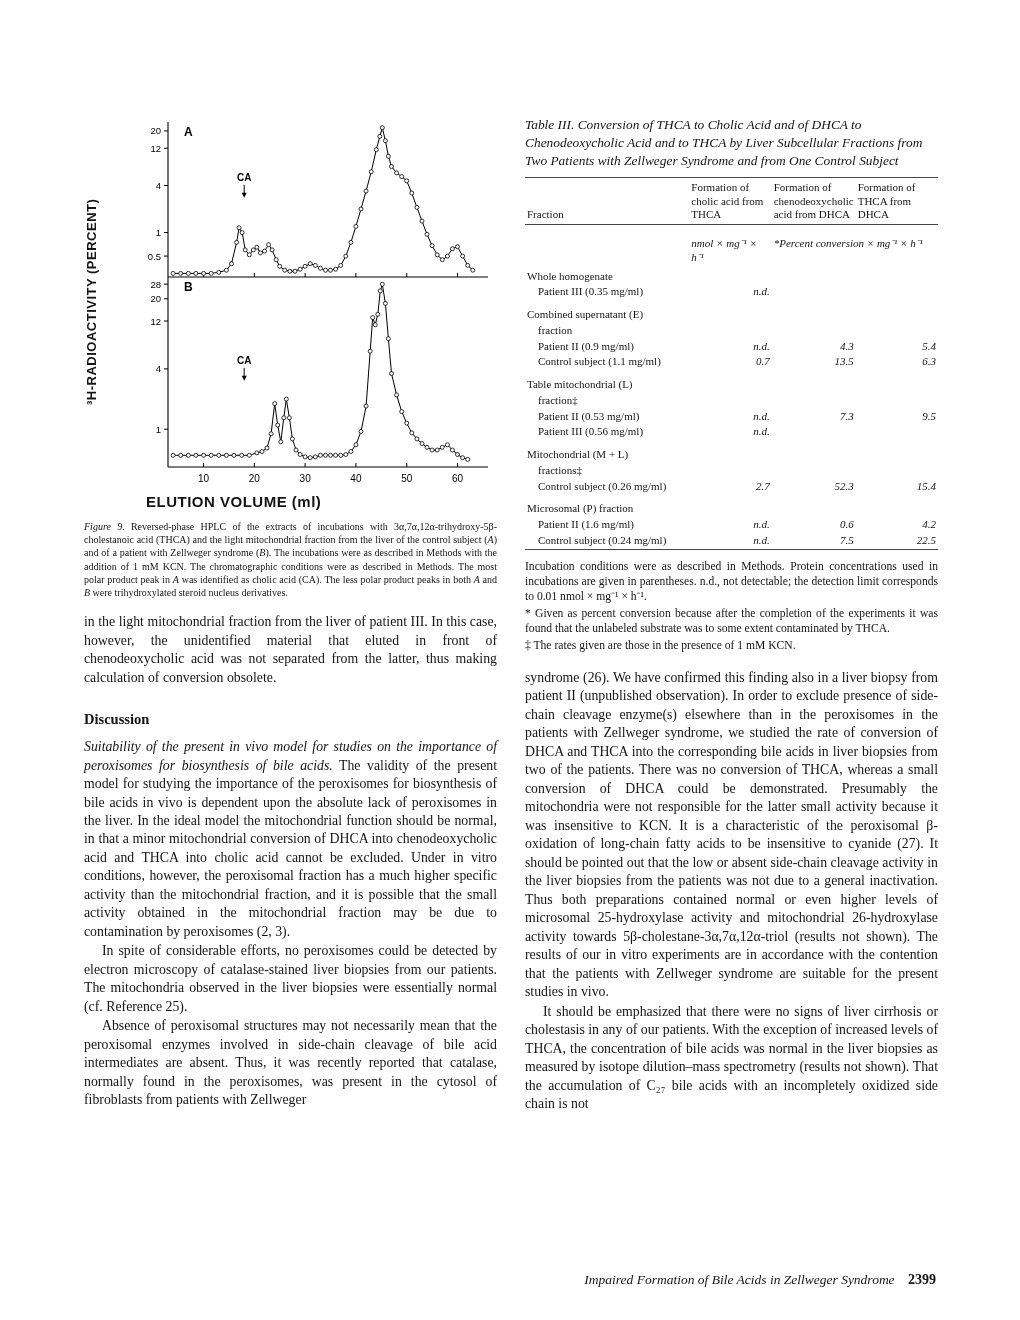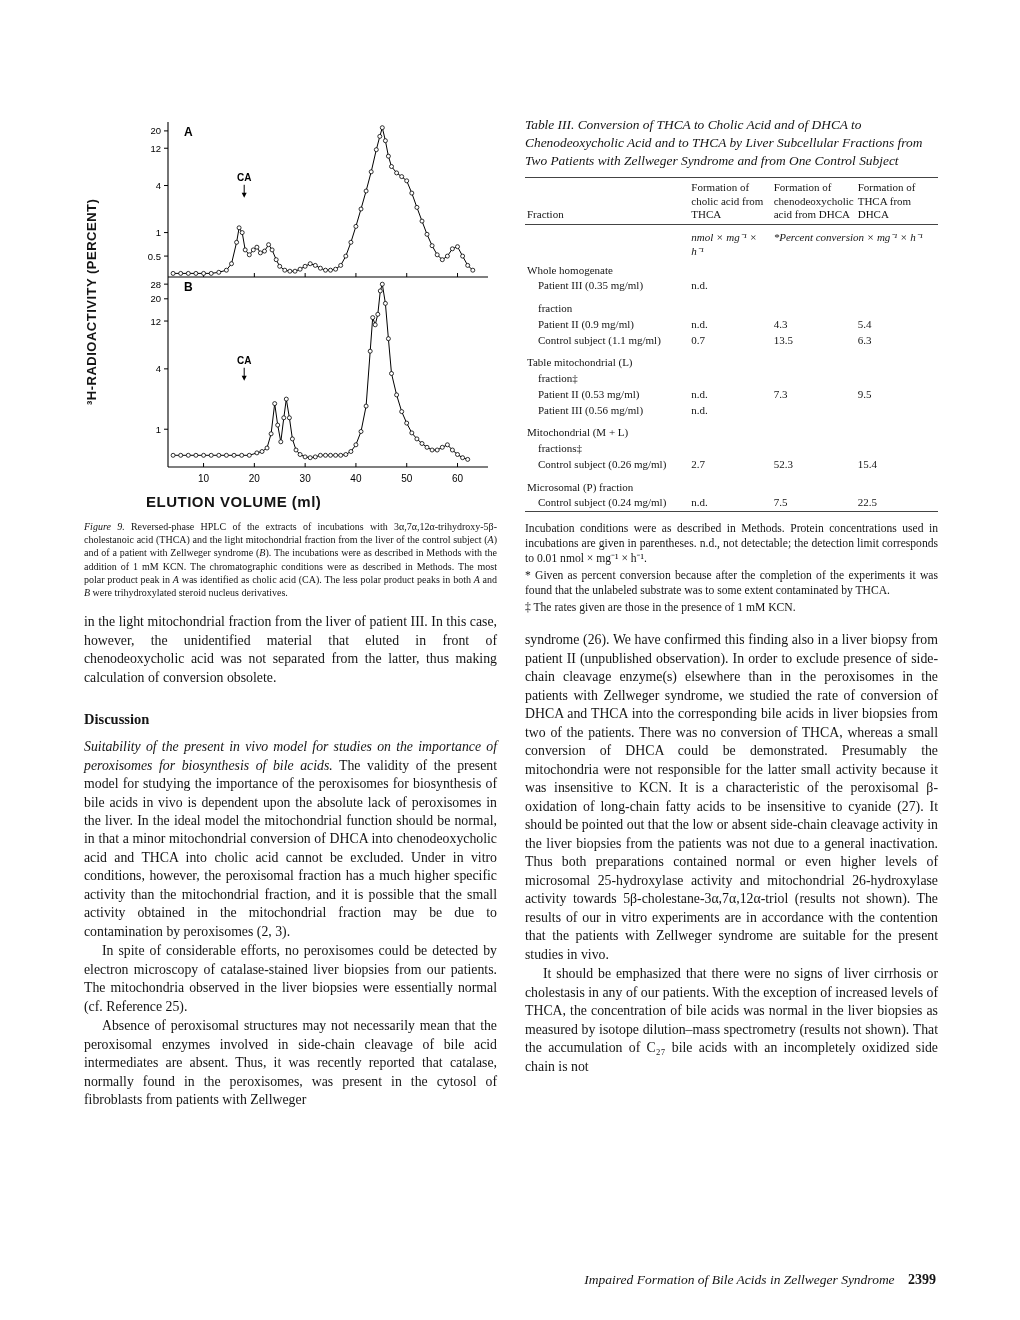--- a/index.html
+++ b/index.html
@@ -25,23 +25,23 @@
     text-align:left; padding-left:62px; margin-top:2px; letter-spacing:0.5px;
   }
   .caption { font-size:10px; line-height:1.32; text-align:justify; margin:10px 0 14px 0; }
   
   .table-title { font-style:italic; font-size:13.4px; line-height:1.33; margin:0 0 8px 0; }
   .tbl { width:100%; border-collapse:collapse; border-top:1px solid #444; border-bottom:1px solid #444; font-size:11px; }
   .tbl th { font-weight:normal; text-align:left; vertical-align:bottom; padding:3px 2px; line-height:1.2; border-bottom:1px solid #444;margin-top:16px; }
   .tbl .th-fraction { width:40%; }
   .tbl .th-col { width:20%; }
   .tbl td { padding:1px 2px; line-height:1.25; vertical-align:top; }
-  .tbl .units { font-style:italic; padding-top:6px; padding-bottom:4px; }
+  .tbl .units { font-style:italic; padding-top:12px; padding-bottom:4px; }
   .tbl .lbl.indent1 { padding-left:13px; }
-  .tbl .val { text-align:left; }
+  .tbl .val { text-align:right;font-style:italic; }
   .tbl tr.spacer td { height:7px; padding:0; }
   .footnotes { margin-top:9px; }
   .footnotes p { font-size:11.6px; line-height:1.3; text-align:justify; margin:0 0 2px 0; }
   .rc-first { margin-top:16px; }
   
   .footer { position:absolute; right:84px; bottom:32px; font-size:13.5px; white-space:nowrap; }
   .footer-title { font-style:italic; }
   .footer-page { font-weight:bold; margin-left:10px; font-size:14px; }
 </style>
 </head>
@@ -279,20 +279,26 @@
             <tr>
               <td class="lbl indent1">Patient III (0.35 mg/ml)</td>
               <td class="val">n.d.</td>
               <td class="val"></td>
               <td class="val"></td>
             </tr>
             <tr class="spacer">
               <td colspan="4"></td>
             </tr>
             <tr>
+              <td class="lbl indent0">Combined supernatant (E)</td>
+              <td class="val"></td>
+              <td class="val"></td>
+              <td class="val"></td>
+            </tr>
+            <tr>
               <td class="lbl indent1">fraction</td>
               <td class="val"></td>
               <td class="val"></td>
               <td class="val"></td>
             </tr>
             <tr>
               <td class="lbl indent1">Patient II (0.9 mg/ml)</td>
               <td class="val">n.d.</td>
               <td class="val">4.3</td>
               <td class="val">5.4</td>
@@ -352,20 +358,26 @@
               <td class="val">15.4</td>
             </tr>
             <tr class="spacer">
               <td colspan="4"></td>
             </tr>
             <tr>
               <td class="lbl indent0">Microsomal (P) fraction</td>
               <td class="val"></td>
               <td class="val"></td>
               <td class="val"></td>
+            </tr>
+            <tr>
+              <td class="lbl indent1">Patient II (1.6 mg/ml)</td>
+              <td class="val">n.d.</td>
+              <td class="val">0.6</td>
+              <td class="val">4.2</td>
             </tr>
             <tr>
               <td class="lbl indent1">Control subject (0.24 mg/ml)</td>
               <td class="val">n.d.</td>
               <td class="val">7.5</td>
               <td class="val">22.5</td>
             </tr>
           </tbody>
       </table>
 

